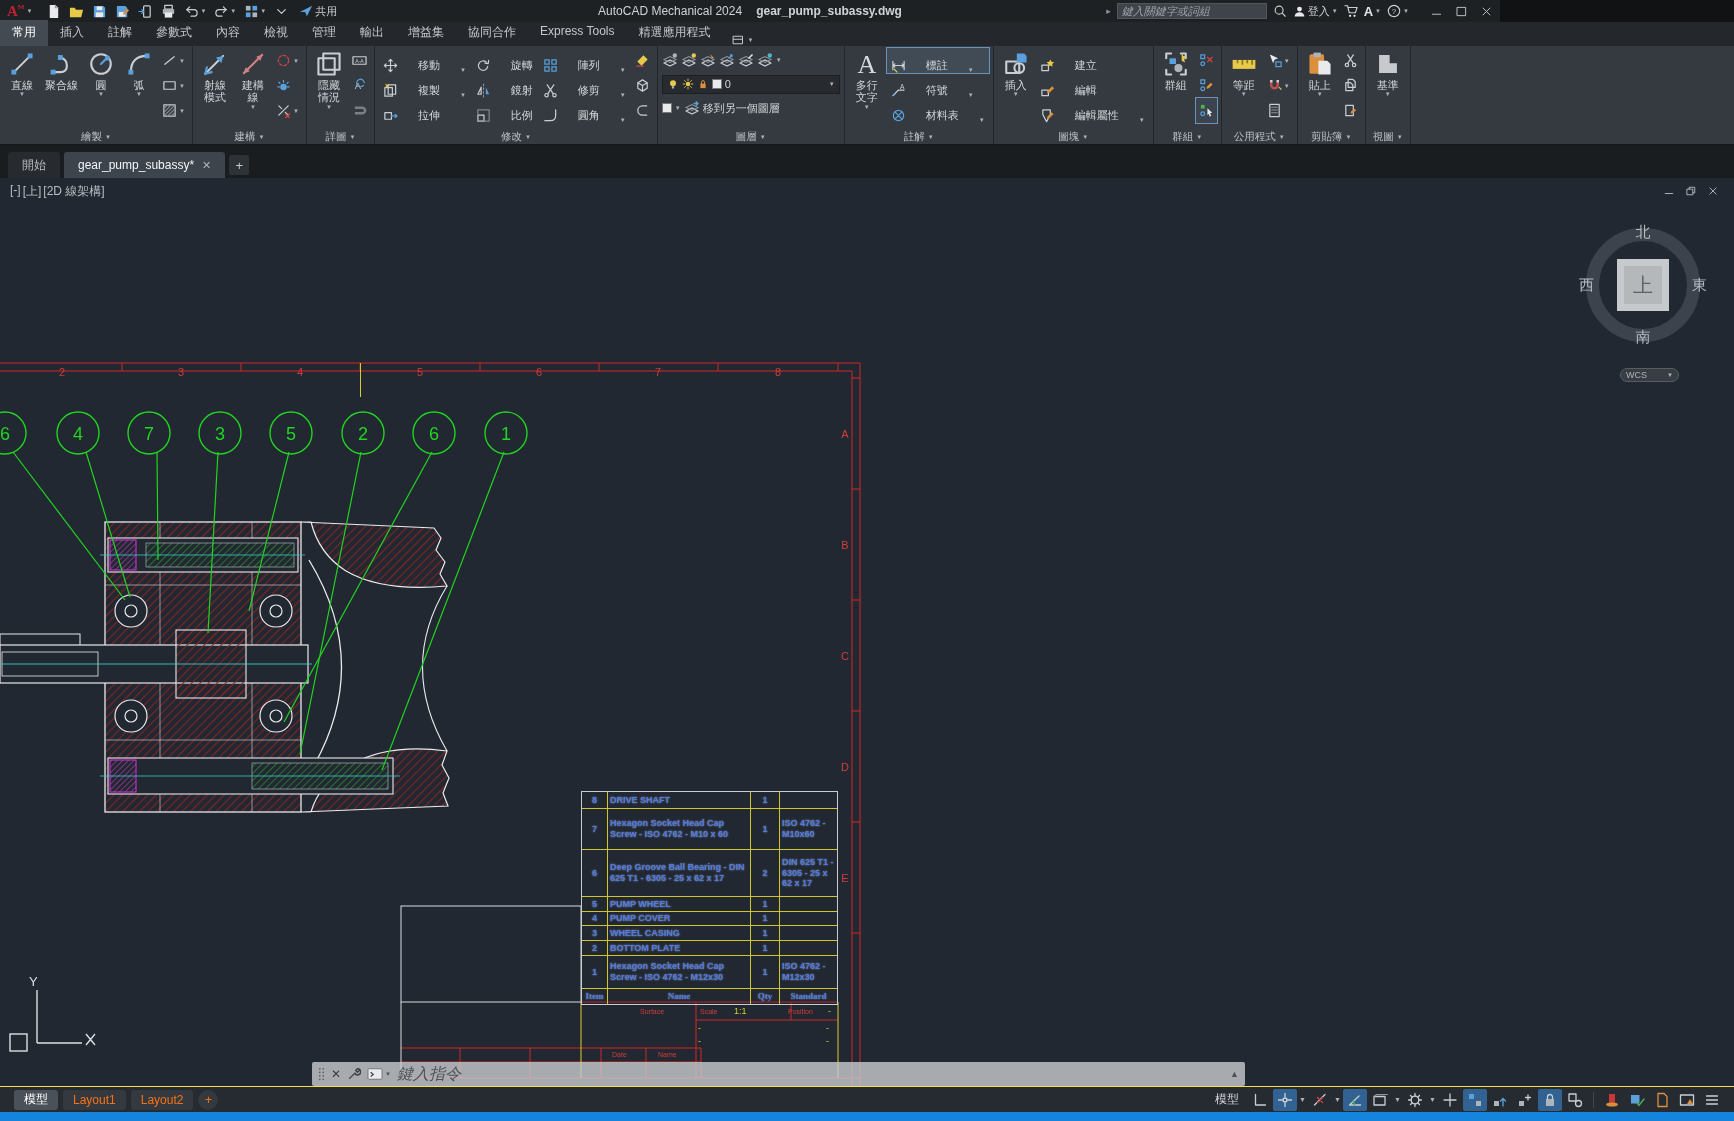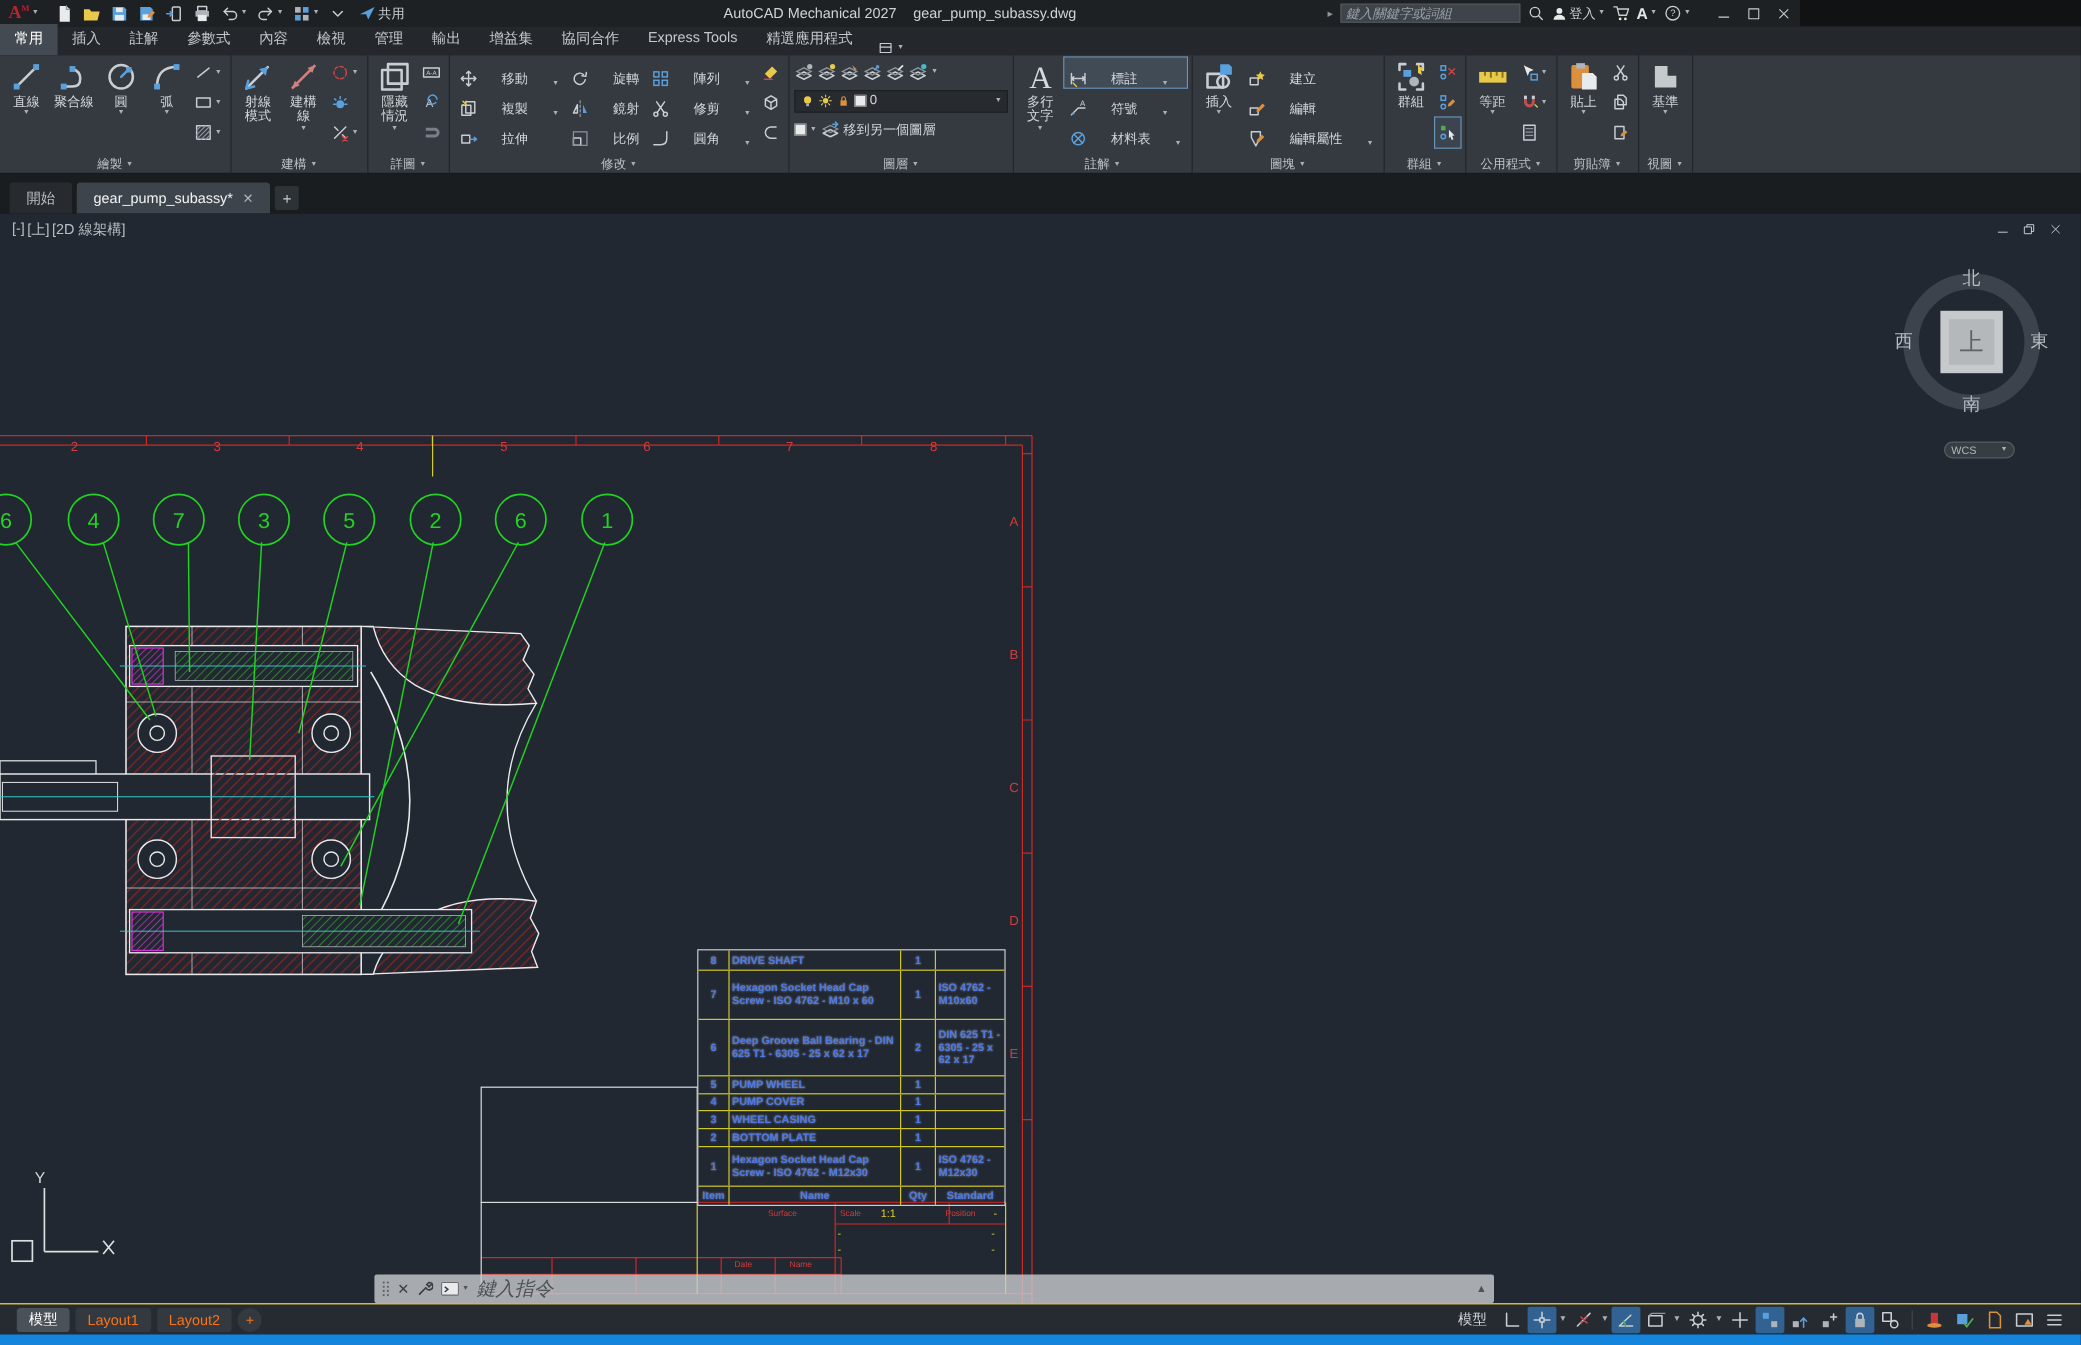--- a/index.html
+++ b/index.html
@@ -16,21 +16,21 @@
   svg .so{stroke:#dc8f3c;stroke-width:1.3;fill:none;stroke-linecap:round}
   svg .sg{stroke:#4db04d;stroke-width:1.4;fill:none;stroke-linecap:round}
   svg .fb{fill:#5aa0dc}svg .fg{fill:#aeb4ba}svg .fy{fill:#e8c94a}svg .fr{fill:#c43838}
   svg .fo{fill:#dc8f3c}svg .fw{fill:#e8eaec}svg .fgr{fill:#4db04d}
   
   #titlebar{left:0;top:0;width:1500px;height:22px;background:#1d2124;display:flex;align-items:center;font-size:12px}
   .logoA{color:#c22030;font-weight:bold;font-size:15px;padding:0 2px 0 7px;font-family:"Liberation Serif",serif}
   .qatbtn{height:20px;display:flex;align-items:center;padding:0 4px;gap:1px}
   .tinycaret{font-size:6px;color:#aab0b6}
   #tb-title{position:absolute;left:0;right:0;text-align:center;font-size:12px;color:#cfd3d6;pointer-events:none}
-  #tb-title b{font-weight:normal;margin-left:14px}
+  #tb-title b{font-weight:bold;margin-left:14px}
   #tb-right{margin-left:auto;display:flex;align-items:center;gap:6px;padding-right:8px}
   #searchbox{width:150px;height:16px;background:#3f444a;border:1px solid #50565c;color:#9aa1a8;
      font-style:italic;font-size:11px;padding:0 4px;display:flex;align-items:center;white-space:nowrap;overflow:hidden}
   .tbico{display:flex;align-items:center;gap:2px;color:#c9ced3;font-size:11px}
   
   #tabrow{left:0;top:22px;width:1734px;height:24px;background:#24282d;display:flex;align-items:flex-end}
   .rtab{padding:4px 12px 5px;font-size:12px;color:#c3c8cd;white-space:nowrap}
   .rtab.active{background:#434a51;color:#fff}
   
   #ribbon{left:0;top:46px;width:1734px;height:99px;background:#343a40;display:flex;border-bottom:1px solid #17191c}
@@ -171,21 +171,21 @@
         </svg>
       </span>
     </span>
   <span class="tbico" style="margin-left:6px">
     <svg width="14" height="14" viewBox="0 0 16 16">
         <path d="M1,9 L15,2 L9,14 L7,9 z" class="fb"></path>
       </svg>
     <span>共用</span>
   </span>
   <span id="tb-title">
-    <span>AutoCAD Mechanical 2027</span><b>gear_pump_subassy.dwg</b>
+    <span>AutoCAD Mechanical 2024</span><b>gear_pump_subassy.dwg</b>
   </span>
   <span id="tb-right">
     <span style="color:#8d949b;font-size:9px">▸</span>
     <span id="searchbox">鍵入關鍵字或詞組</span>
     <span>
       <svg width="14" height="14" viewBox="0 0 16 16">
           <circle cx="7" cy="7" r="4.5" class="s"></circle>
           <path d="M10.5,10.5 L14,14" class="s"></path>
         </svg>
       </span>
@@ -1015,21 +1015,21 @@
         <div class="bomcell">BOTTOM PLATE</div>
         <div class="bomcell c-c">1</div>
         <div class="bomcell"></div>
       </div>
       <div class="bomrow" style="height: 33px;">
         <div class="bomcell c-c">1</div>
         <div class="bomcell">Hexagon Socket Head Cap Screw - ISO 4762 - M12x30</div>
         <div class="bomcell c-c">1</div>
         <div class="bomcell">ISO 4762 - M12x30</div>
       </div>
-      <div class="bomrow" style="height: 15px;">
+      <div class="bomrow" style="height: 15px; font-family: Liberation Serif, serif;">
         <div class="bomcell c-c">Item</div>
         <div class="bomcell c-c">Name</div>
         <div class="bomcell c-c c-c">Qty</div>
         <div class="bomcell c-c">Standard</div>
       </div>
     </div>
 
   <div id="tblabels">
       <span class="tbl " style="left: 640px; top: 830px;">Surface</span>
       <span class="tbl " style="left: 700px; top: 830px;">Scale</span>

